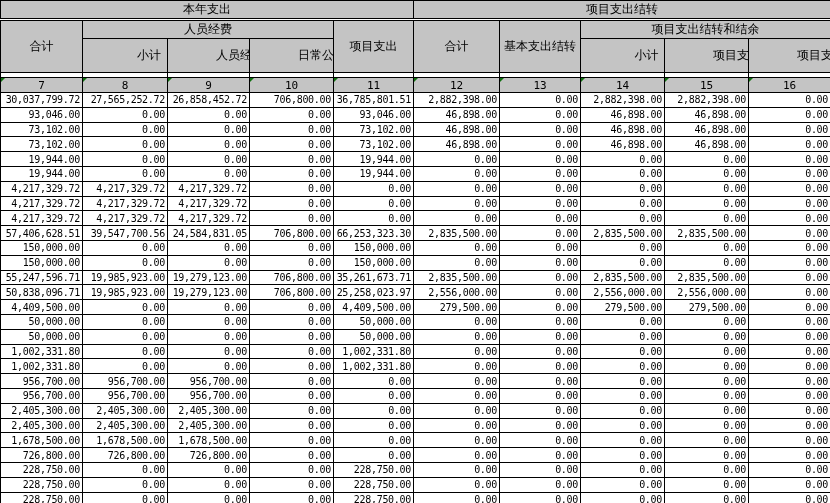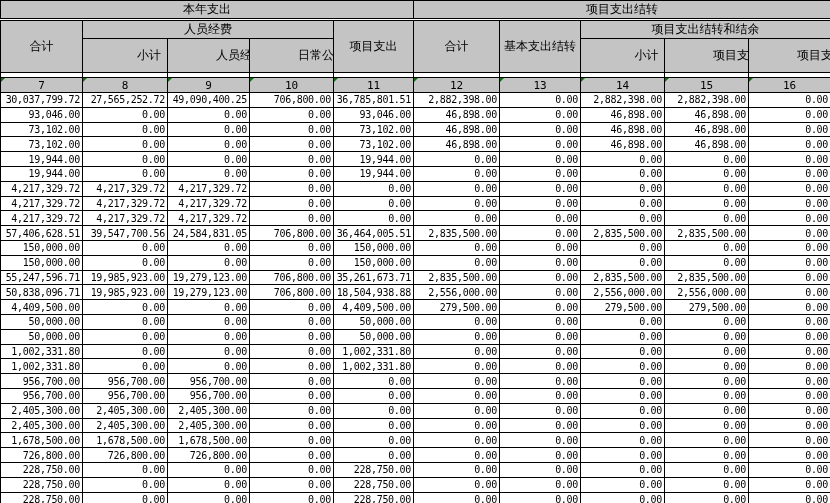--- a/index.html
+++ b/index.html
@@ -107,21 +107,21 @@
           <td><span class="tri"></span>13</td>
           <td><span class="tri"></span>14</td>
           <td><span class="tri"></span>15</td>
           <td><span class="tri"></span>16</td>
         </tr>
     </thead>
     <tbody class="data" id="data-body">
         <tr>
           <td>30,037,799.72</td>
           <td>27,565,252.72</td>
-          <td>49,090,400.25</td>
+          <td>26,858,452.72</td>
           <td>706,800.00</td>
           <td>36,785,801.51</td>
           <td>2,882,398.00</td>
           <td>0.00</td>
           <td>2,882,398.00</td>
           <td>2,882,398.00</td>
           <td>0.00</td>
         </tr>
         <tr>
           <td>93,046.00</td>
@@ -217,21 +217,21 @@
           <td>0.00</td>
           <td>0.00</td>
           <td>0.00</td>
           <td>0.00</td>
         </tr>
         <tr>
           <td>57,406,628.51</td>
           <td>39,547,700.56</td>
           <td>24,584,831.05</td>
           <td>706,800.00</td>
-          <td>36,464,005.51</td>
+          <td>66,253,323.30</td>
           <td>2,835,500.00</td>
           <td>0.00</td>
           <td>2,835,500.00</td>
           <td>2,835,500.00</td>
           <td>0.00</td>
         </tr>
         <tr>
           <td>150,000.00</td>
           <td>0.00</td>
           <td>0.00</td>
@@ -265,21 +265,21 @@
           <td>0.00</td>
           <td>2,835,500.00</td>
           <td>2,835,500.00</td>
           <td>0.00</td>
         </tr>
         <tr>
           <td>50,838,096.71</td>
           <td>19,985,923.00</td>
           <td>19,279,123.00</td>
           <td>706,800.00</td>
-          <td>18,504,938.88</td>
+          <td>25,258,023.97</td>
           <td>2,556,000.00</td>
           <td>0.00</td>
           <td>2,556,000.00</td>
           <td>2,556,000.00</td>
           <td>0.00</td>
         </tr>
         <tr>
           <td>4,409,500.00</td>
           <td>0.00</td>
           <td>0.00</td>

